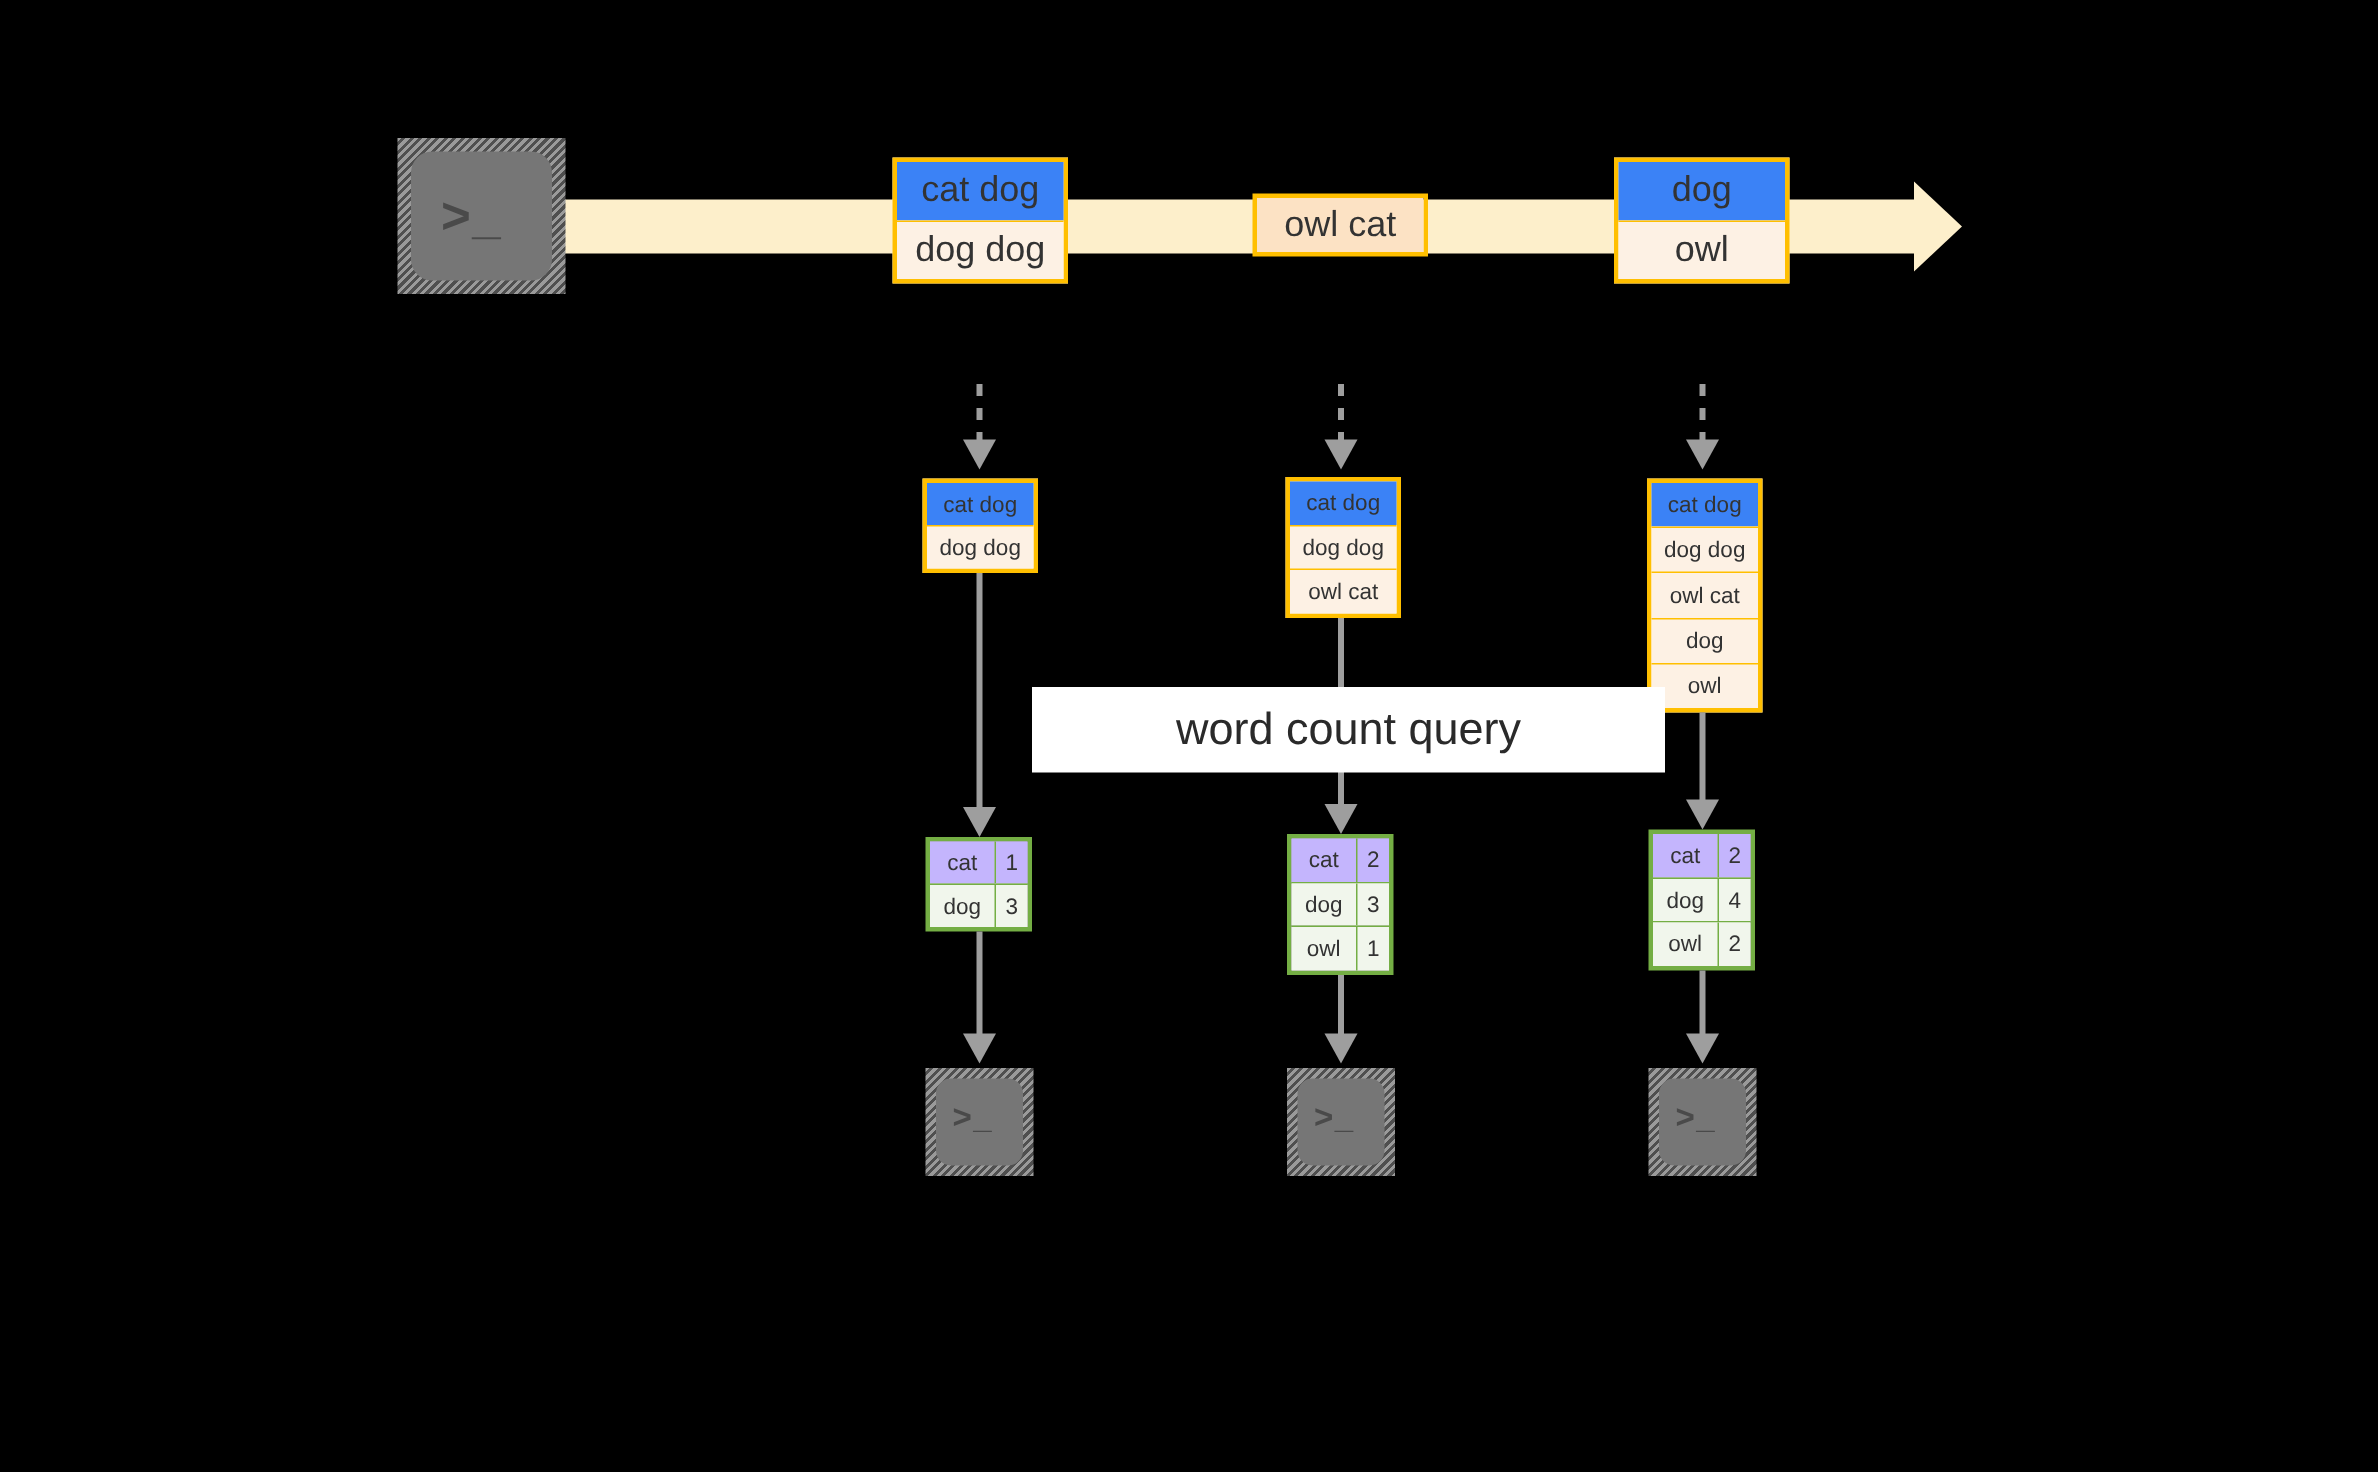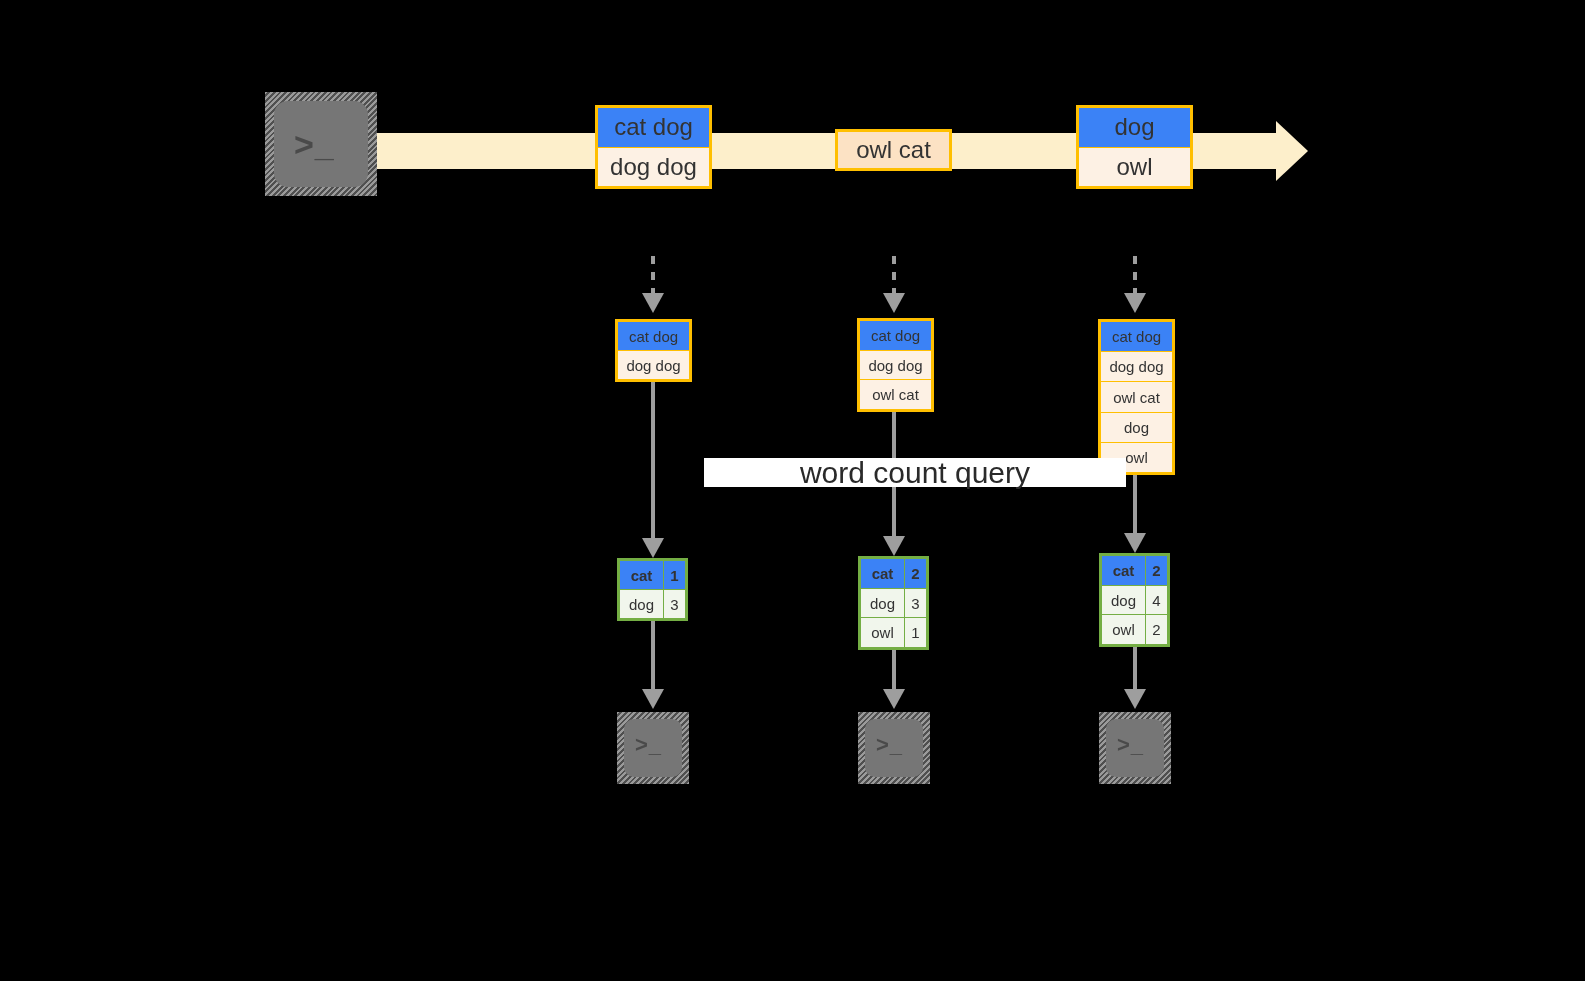--- a/index.html
+++ b/index.html
@@ -112,21 +112,21 @@
     box-sizing: border-box;
     display: flex;
     align-items: center;
     justify-content: center;
     color: #333333;
     background: #F1F6EC;
   }
   .restable .row .k { flex: 0 0 auto; }
   .restable .row .v { flex: 1 1 auto; border-left: 1px solid #74AE44; }
   .restable .row:first-child .k,
-  .restable .row:first-child .v { background: #3b82f6; font-weight: bold; }
+  .restable .row:first-child .v { background: #c4b5fd; }
 
   
   .vline {
     position: absolute;
     background: #9E9E9E;
     width: 4px;
   }
   .vline.dashed {
     background: none;
     background-image: linear-gradient(to bottom, #9E9E9E 0, #9E9E9E 50%, transparent 50%, transparent 100%);
@@ -279,15 +279,15 @@
 
   <div class="vline" style="left:1133px; top:647px; height:46px;"></div>
   <div class="arrowhead-down" style="left:1124px; top:689px;"></div>
 
   <div class="terminal small" style="left:1099px; top:712px; width:72px; height:72px;">
     <div class="inner">
       <span class="term-prompt" style="left:11px; top:15px; font-size:22px;">&gt;_</span>
     </div>
   </div>
 
-  <div class="query-label" style="left:704px; top:458px; width:422px; height:29px;text-align:right;">word count query</div>
+  <div class="query-label" style="left:688px; top:458px; width:422px; height:57px;text-align:right;">word count query</div>
 
 </div>
 
 </body></html>

